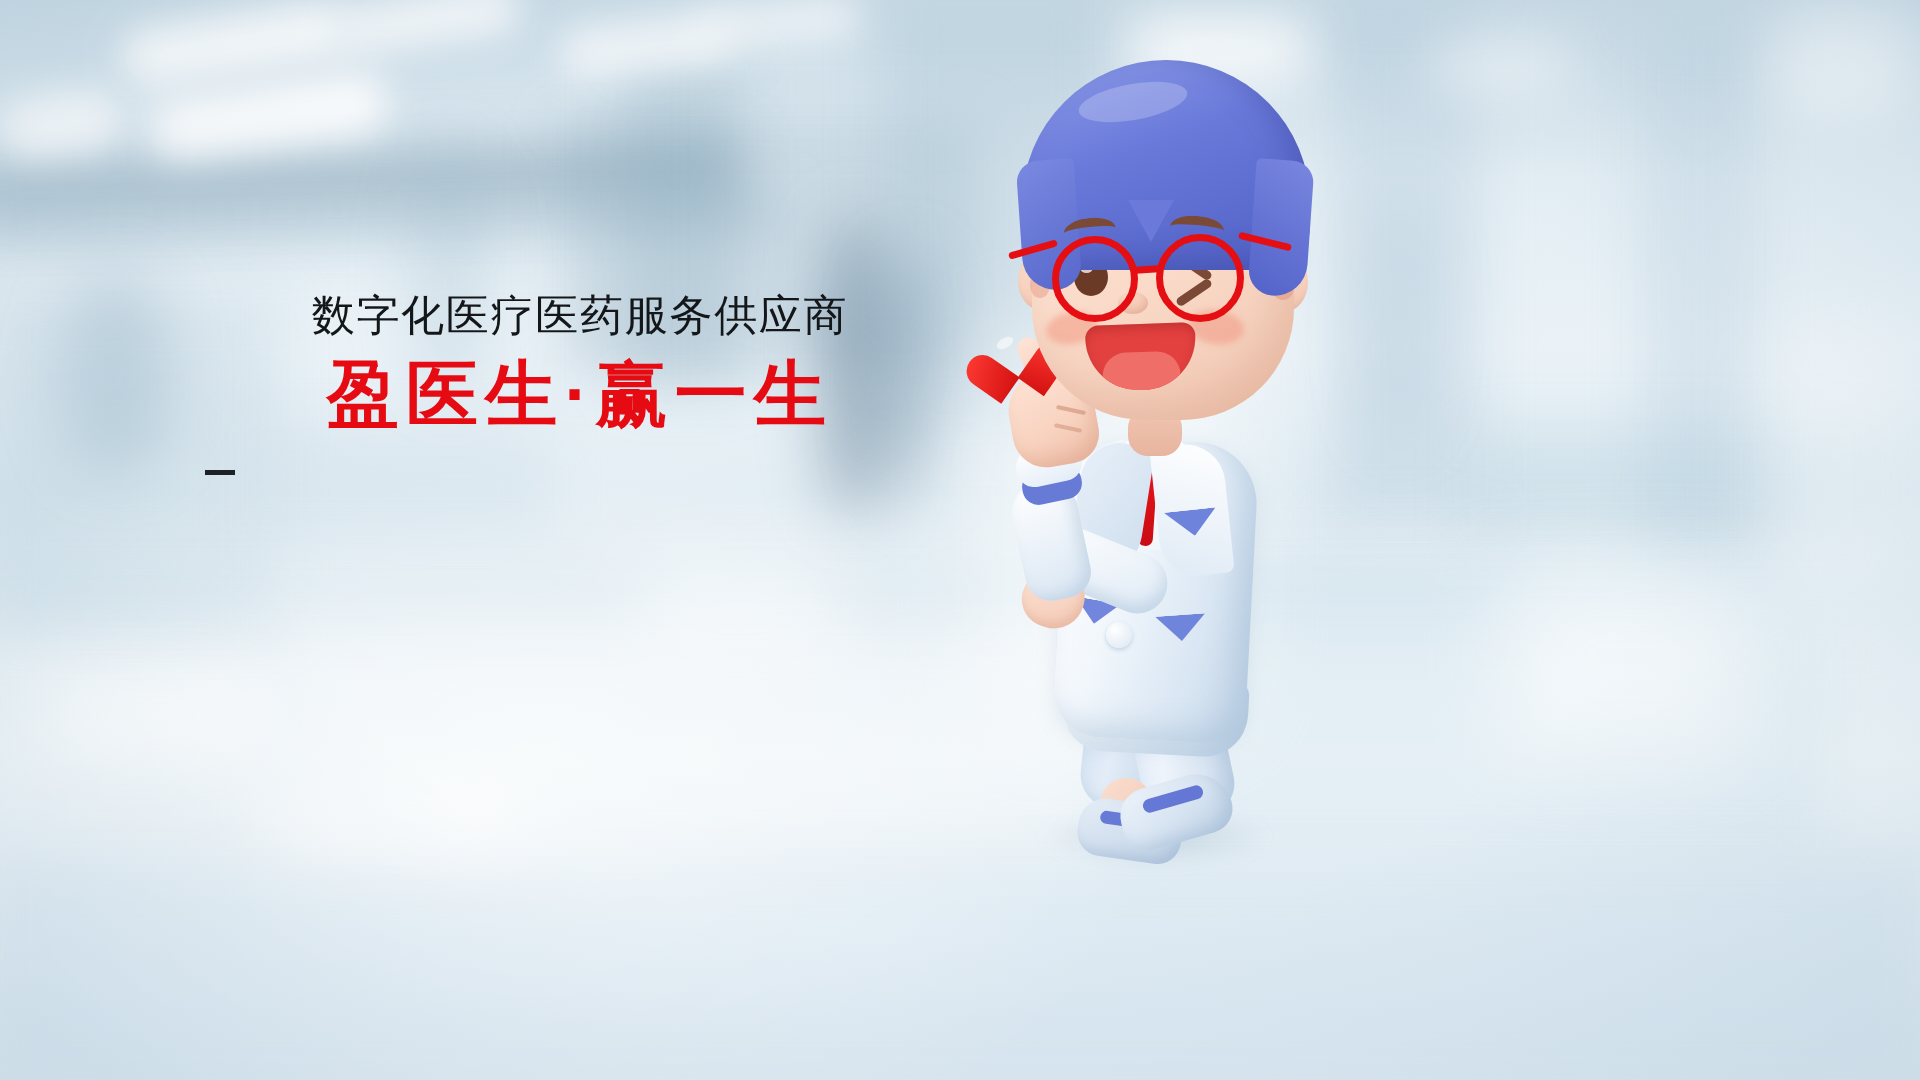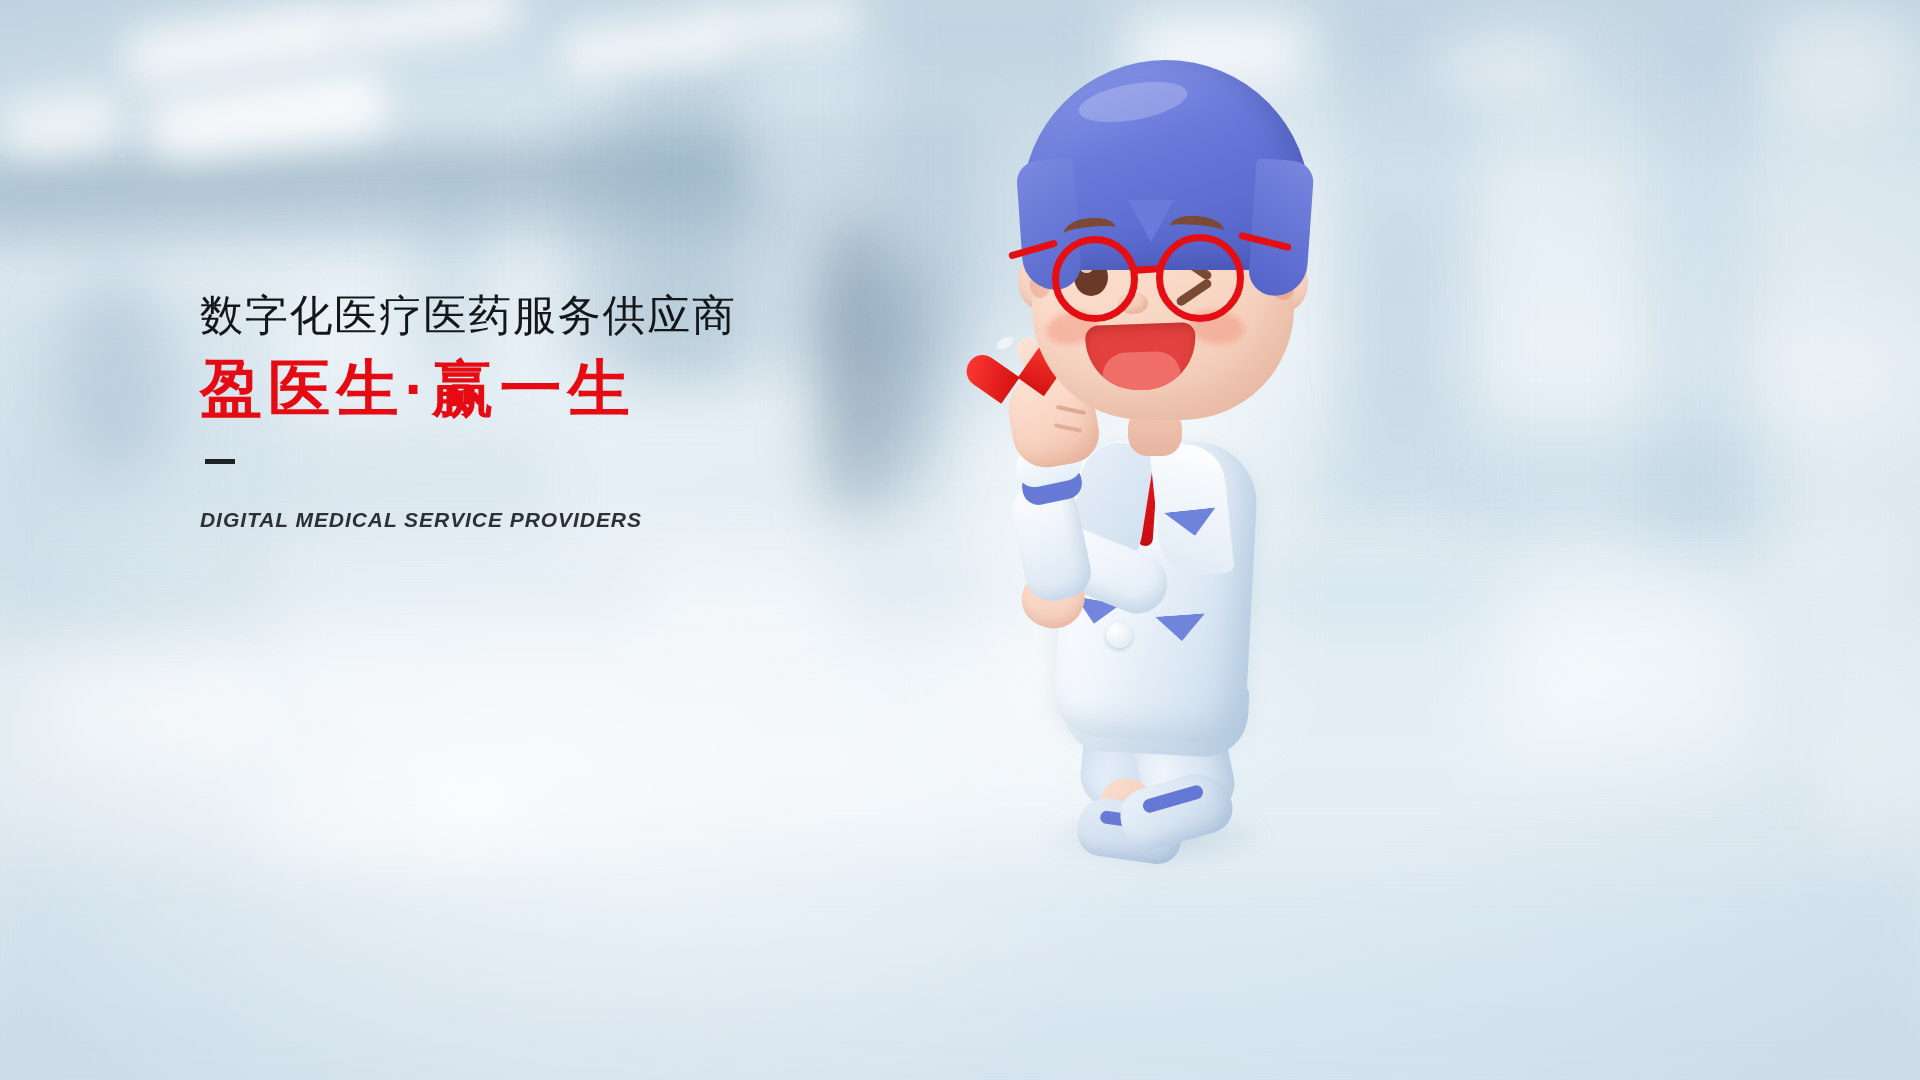--- a/index.html
+++ b/index.html
@@ -85,21 +85,21 @@
   .headline{
     font-size:43px;
     line-height:1.1;
     letter-spacing:.04em;
     color:#14171a;
     font-weight:400;
     white-space:nowrap;
   }
   .title{
     margin-top:16px;
-    font-size:62px;
+    font-size:72px;
     line-height:1.1;
     letter-spacing:.10em;
     font-weight:700;
     color:#e60b12;
     white-space:nowrap;
   }
   .rule{
     margin-top:36px;
     width:30px;height:5px;
     background:#1d2226;
@@ -443,21 +443,21 @@
     overflow:hidden;
     transform:rotate(-2deg);
     box-shadow:inset 0 5px 10px rgba(150,30,30,.35);
   }
   .tongue{
     left:16px;top:28px;width:78px;height:44px;position:absolute;
     background:#ef6f68;border-radius:40px 40px 34px 34px;
   }
 
   
-  .copy,.doctor{z-index:5;}
+  .copy,.doctor{z-index:5;text-align:center;}
 </style>
 </head>
 <body>
 
 <div class="stage">
 
   <div class="bg">
     <div class="bg-base"></div>
 
     <div class="streak s1"></div>
@@ -501,21 +501,20 @@
   </div>
 
   <div class="copy">
     <div class="headline">数字化医疗医药服务供应商</div>
 
     <div class="title">盈医生·赢一生</div>
 
     <div class="rule"></div>
 
     <div class="sub">
-      <div>DIGITAL MEDICAL SERVICE PROVIDERS</div>
     </div>
   </div>
 
   <div class="doctor">
 
     <div class="drop-shadow"></div>
 
     <div class="leg-back"></div>
     <div class="leg-front"></div>
     <div class="ankle-l"></div>

